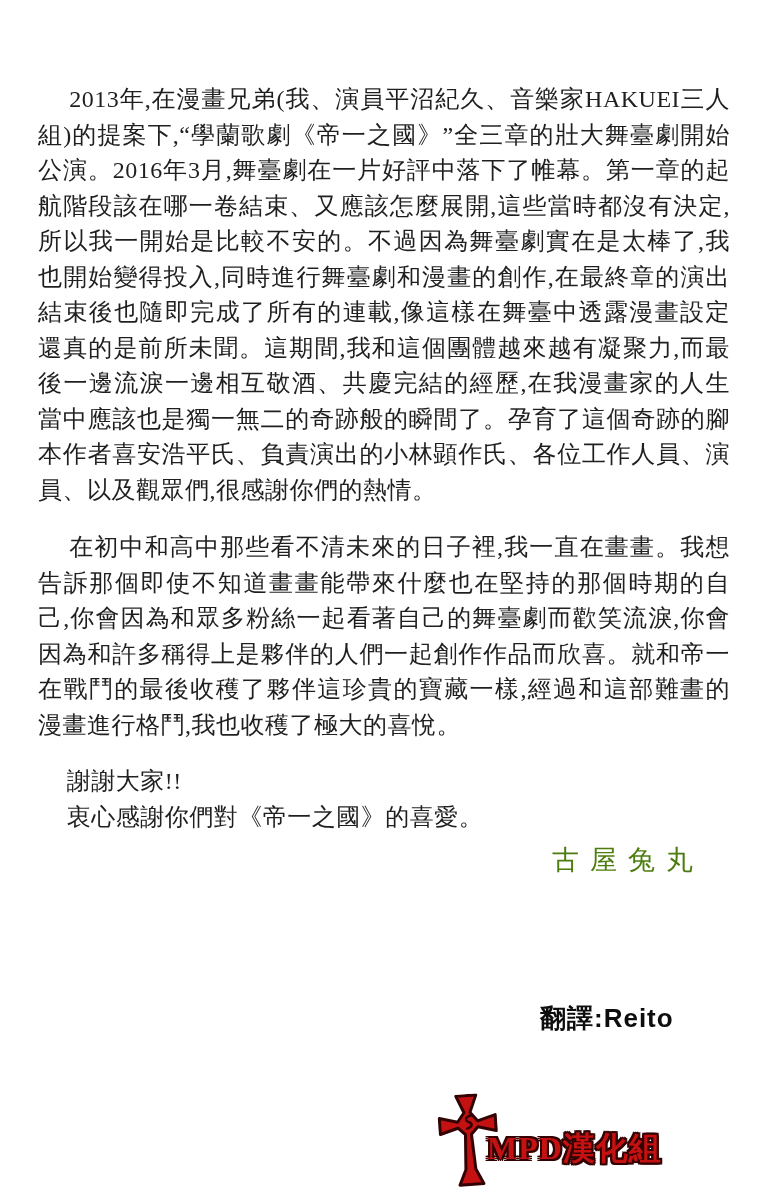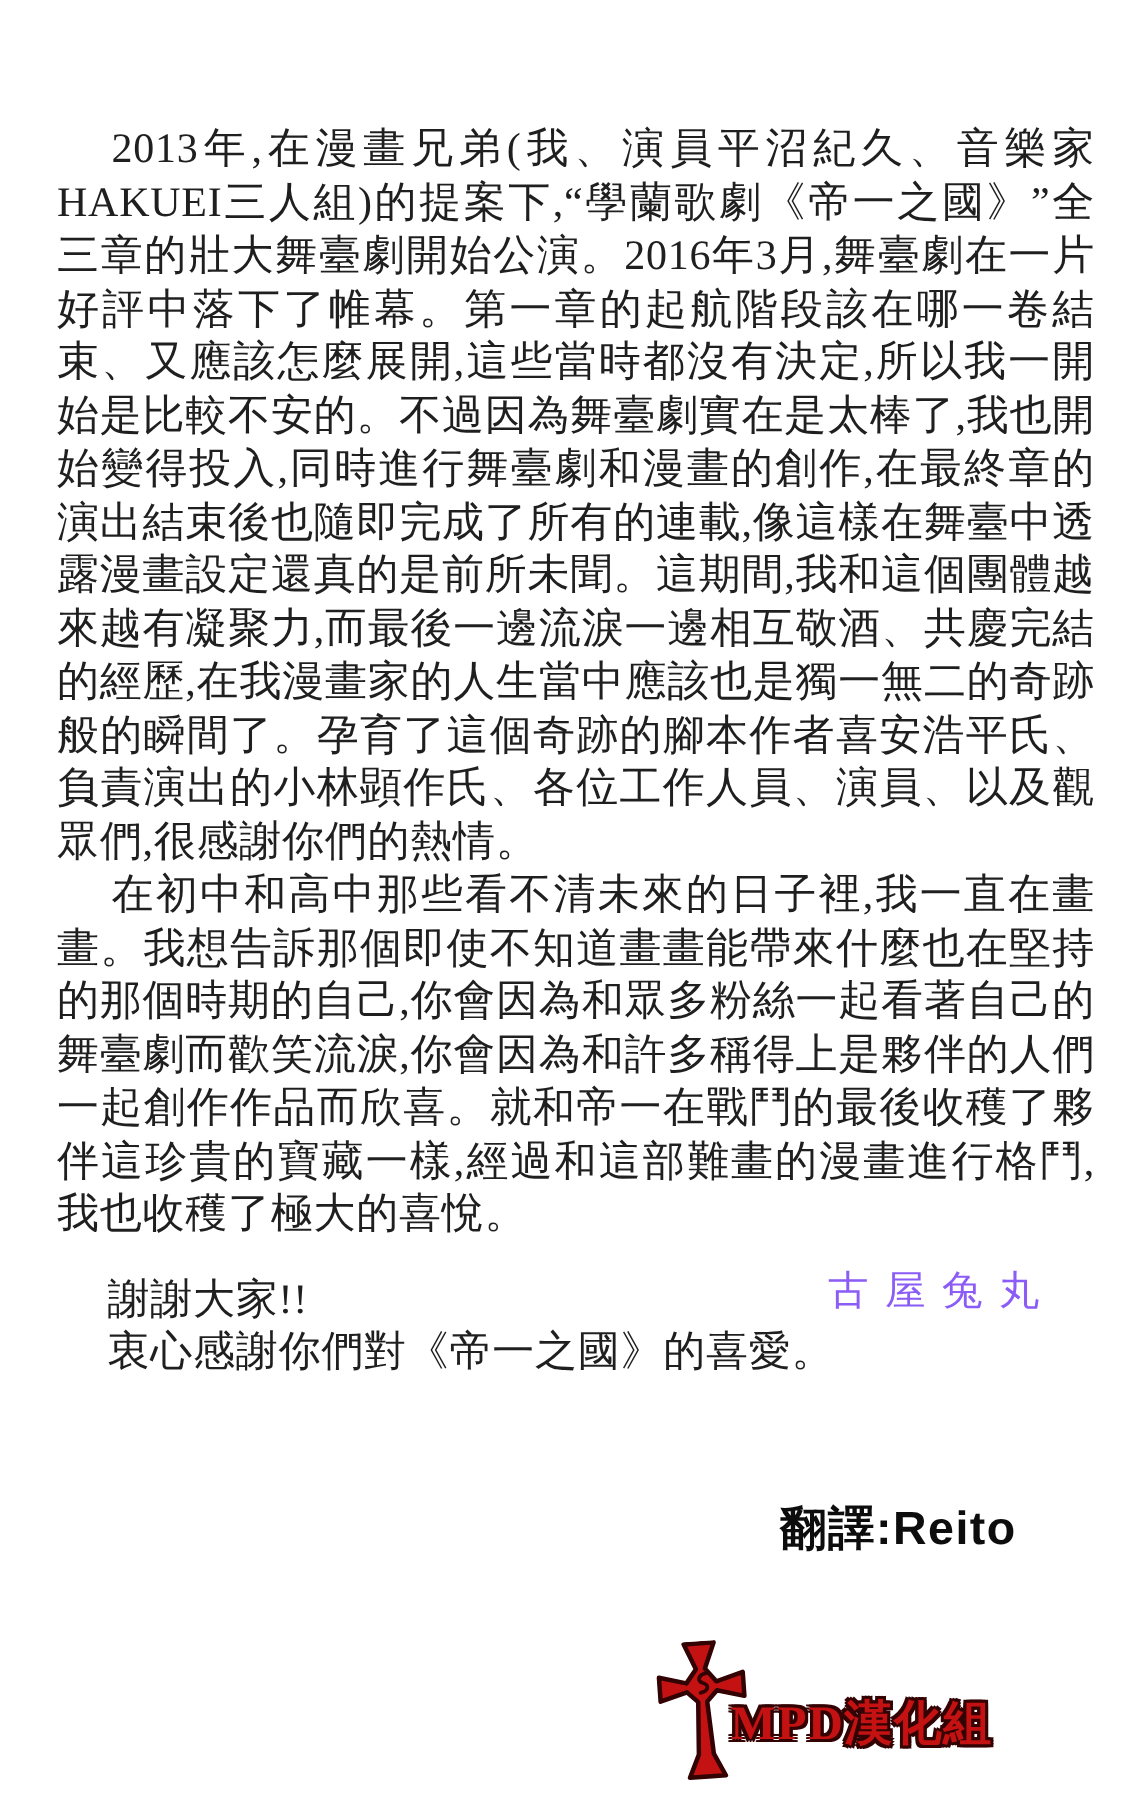--- a/index.html
+++ b/index.html
@@ -14,55 +14,56 @@
     background: #ffffff;
     overflow: hidden;
     font-family: "Liberation Serif", "DejaVu Serif", serif;
     color: #1f1f1f;
   }
   .text-block {
     position: absolute;
     left: 38px;
     top: 82px;
     width: 692px;
-    font-size: 28px;
+    font-size: 24px;
     line-height: 35.5px;
     letter-spacing: 0.5px;
     text-align: justify;
   }
   p.para {
     margin: 0;
     text-indent: 1.3em;
   }
   p.para-2 {
+    margin-top: 22px;
   }
   .closing {
     margin-top: 21px;
   }
   .closing-line {
     margin: 0;
     text-indent: 1.2em;
     text-align: left;
   }
   .signature {
     position: absolute;
     top: 842px;
     right: 60px;
     font-size: 27px;
     letter-spacing: 11px;
-    color: #8b5cf6;
+    color: #4d7c0f;
     white-space: nowrap;
   }
   .credits {
     position: absolute;
-    left: 520px;
+    left: 540px;
     top: 997px;
     font-family: "Liberation Sans", "DejaVu Sans", sans-serif;
     font-weight: 900;
-    font-size: 31px;
+    font-size: 26px;
     line-height: 43px;
     color: #0d0d0d;
     letter-spacing: 1px;
     white-space: nowrap;
   }
   .logo-group {
     position: absolute;
     left: 437px;
     top: 1092px;
     width: 300px;

